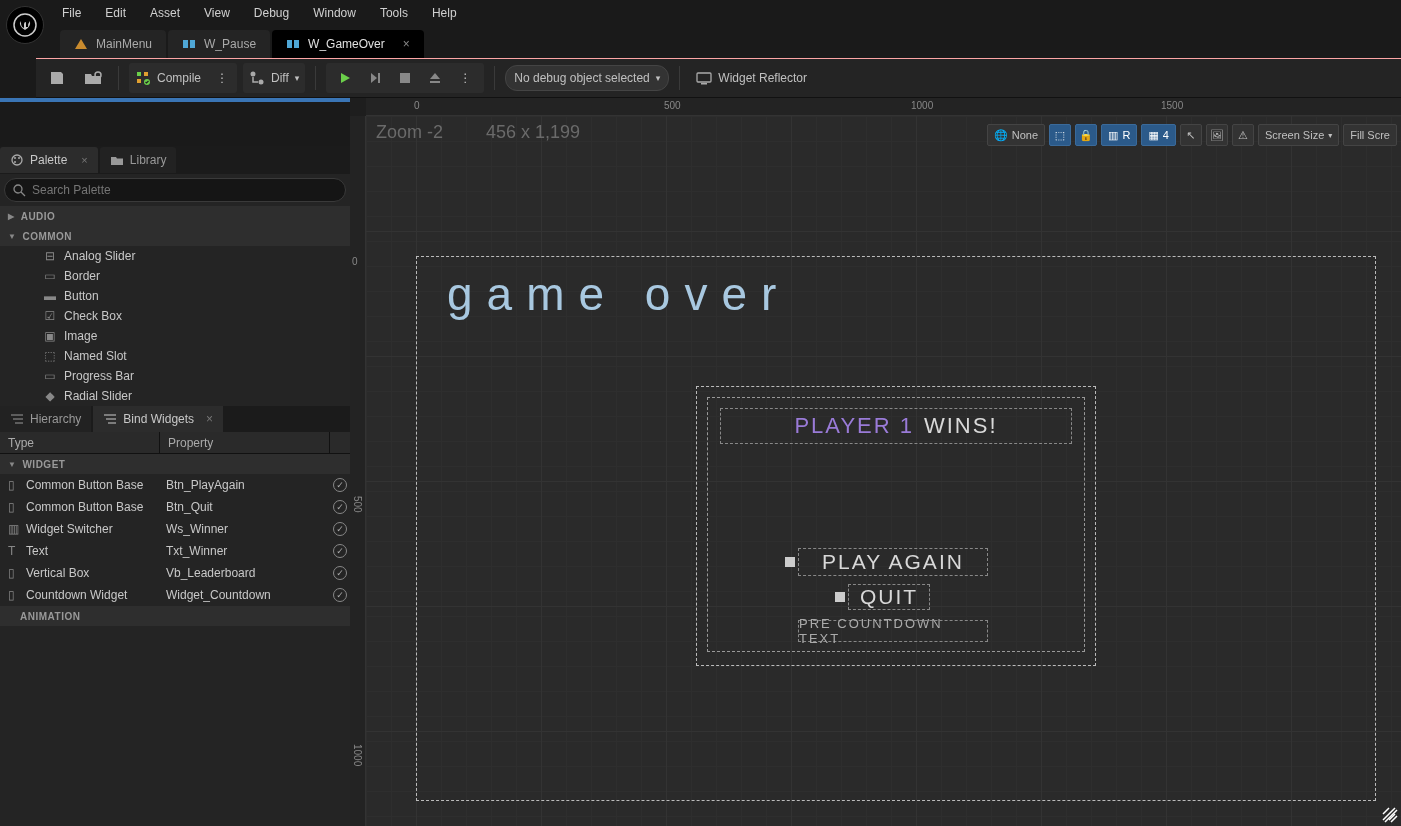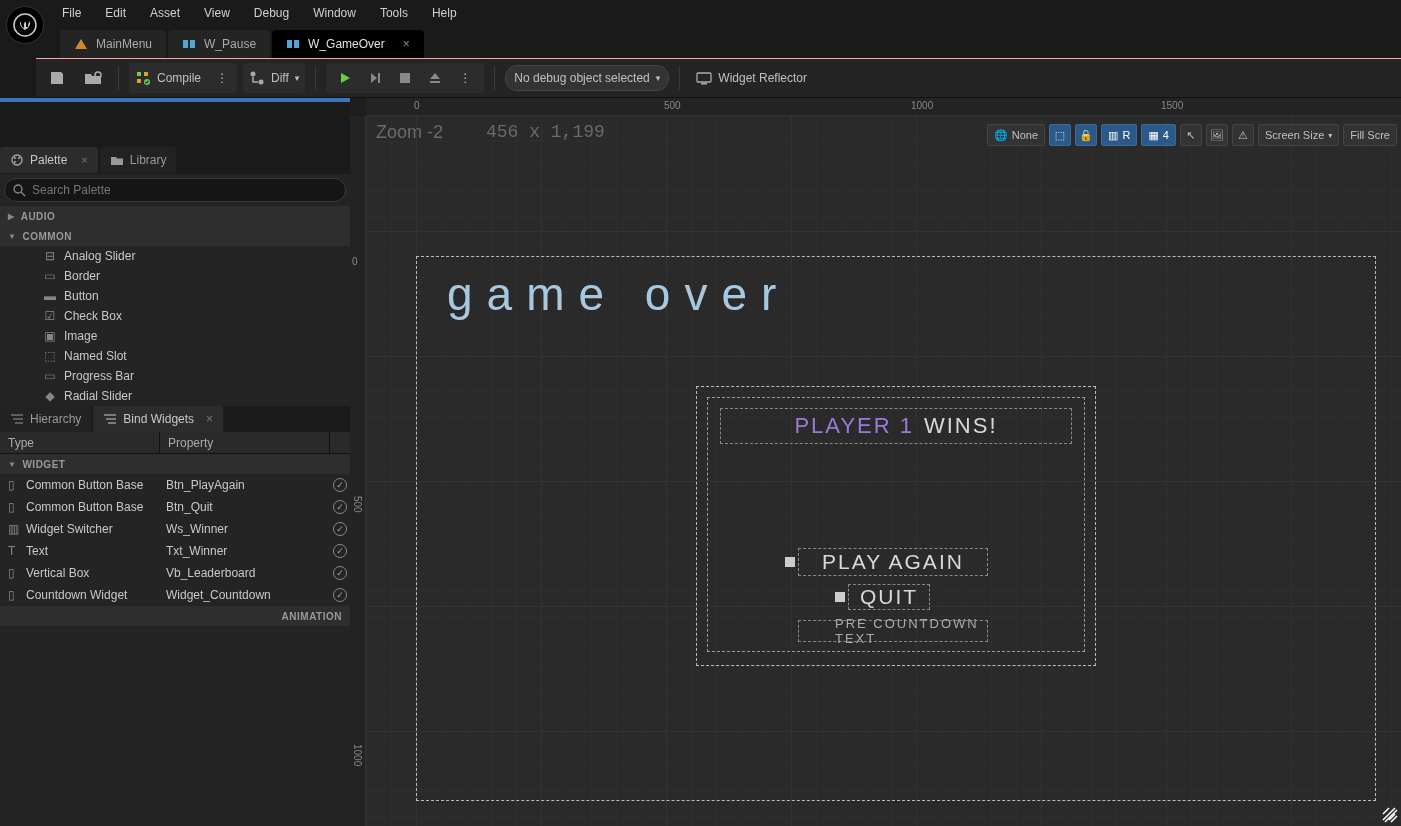--- a/index.html
+++ b/index.html
@@ -69,39 +69,39 @@
 .viewport { position:absolute; left:16px; top:18px; right:0; bottom:0; background:#2a2a2a; }
 .grid { position:absolute; inset:0; background-image:
   linear-gradient(#333 1px, transparent 1px),
   linear-gradient(90deg,#333 1px, transparent 1px),
   linear-gradient(#2e2e2e 1px, transparent 1px),
   linear-gradient(90deg,#2e2e2e 1px, transparent 1px);
   background-size:125px 125px,125px 125px,25px 25px,25px 25px;
   background-position:50px -10px,50px -10px,0 0,0 0;
 }
 .zoom-text { position:absolute; left:10px; top:6px; font-size:18px; color:#6a6a6a; font-weight:500; }
-.dim-text { position:absolute; left:120px; top:6px; font-size:18px; color:#6a6a6a; font-weight:500;font-family:Liberation Mono, monospace; }
+.dim-text { position:absolute; left:120px; top:6px; font-size:18px; color:#6a6a6a; font-weight:500; }
 .canvas-toolbar { position:absolute; right:4px; top:8px; display:flex; gap:4px; align-items:center; }
 .ctb { height:22px; background:#333; border:1px solid #444; border-radius:2px; display:flex; align-items:center; padding:0 6px; gap:4px; color:#c0c0c0; font-size:11px; }
 .ctb.blue { background:#2b5a8a; border-color:#3a6a9a; color:#fff; }
 .ctb.icon-only { padding:0; width:22px; justify-content:center; }
 
 
 .dash-outer { position:absolute; left:50px; top:140px; width:960px; height:545px; border:1.5px dashed #bbb; }
 .go-title { position:absolute; left:30px; top:10px; font-size:46px; letter-spacing:14px; color:#a8c8e0; font-weight:500; font-family:"Arial Black",sans-serif; text-transform:lowercase; }
 .dash-center { position:absolute; left:330px; top:270px; width:400px; height:280px; border:1.5px dashed #bbb; }
 .dash-inner { position:absolute; left:10px; top:10px; right:10px; height:255px; border:1.5px dashed #999; }
 .winner-box { position:absolute; left:12px; top:10px; right:12px; height:36px; border:1.5px dashed #888; display:flex; align-items:center; justify-content:center; gap:10px; font-size:22px; letter-spacing:2px; font-family:monospace; }
 .winner-p { color:#9a7bd8; }
 .winner-w { color:#d8d8d8; }
 .play-again-box, .quit-box, .countdown-box { position:absolute; border:1.5px dashed #888; display:flex; align-items:center; justify-content:center; font-family:monospace; letter-spacing:2px; color:#d8d8d8; }
 .play-again-box { left:90px; top:150px; width:190px; height:28px; font-size:21px; }
 .sq { position:absolute; width:10px; height:10px; background:#ccc; }
 .quit-box { left:140px; top:186px; width:82px; height:26px; font-size:21px; }
-.countdown-box { left:90px; top:222px; width:190px; height:22px; font-size:13px; color:#aaa;padding-left:36px; }
+.countdown-box { left:90px; top:222px; width:190px; height:22px; font-size:13px; color:#aaa; }
 .resize-corner { position:absolute; right:2px; bottom:2px; width:18px; height:18px; color:#ccc; }
 
 .lefttopsplit { position:absolute; left:0; top:98px; width:356px; height:4px; background:#3a75b5; }
 .bluebar { position:absolute; left:356px; top:98px; width:14px; height:4px; background:#3a75b5; }
 </style>
 </head>
 <body>
 
 <div class="ue-logo">
   <svg viewBox="0 0 24 24">
@@ -381,21 +381,21 @@
           <div class="c1">
             <span class="picon" style="color:#888;width:12px;">▯</span>
             <span>Countdown Widget</span>
           </div>
           <div class="c2">Widget_Countdown</div>
           <div class="c3">
             <span class="check">✓</span>
           </div>
         </div>
       </div>
-    <div class="cat" style="padding-left:20px;justify-content:flex-end;">
+    <div class="cat" style="padding-left:20px;">
         <span>ANIMATION</span>
       </div>
     <div style="flex:1;"></div>
   </div>
 
   <div class="canvas">
     <div class="ruler-h">
       <span class="rlabel" style="left:48px;">0</span>
       <span class="rlabel" style="left:298px;">500</span>
       <span class="rlabel" style="left:545px;">1000</span>

